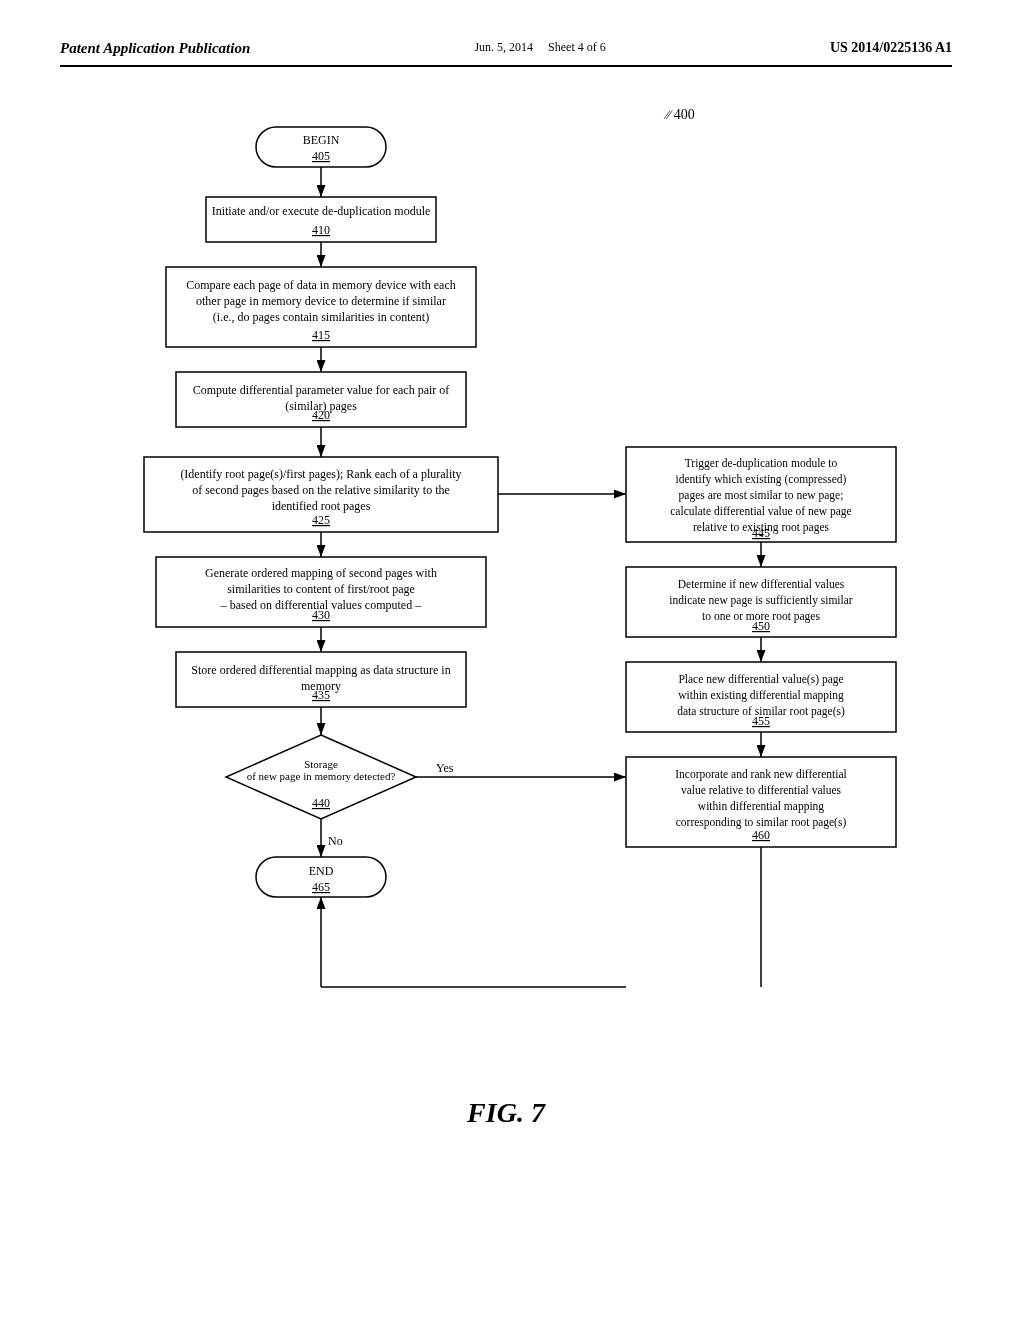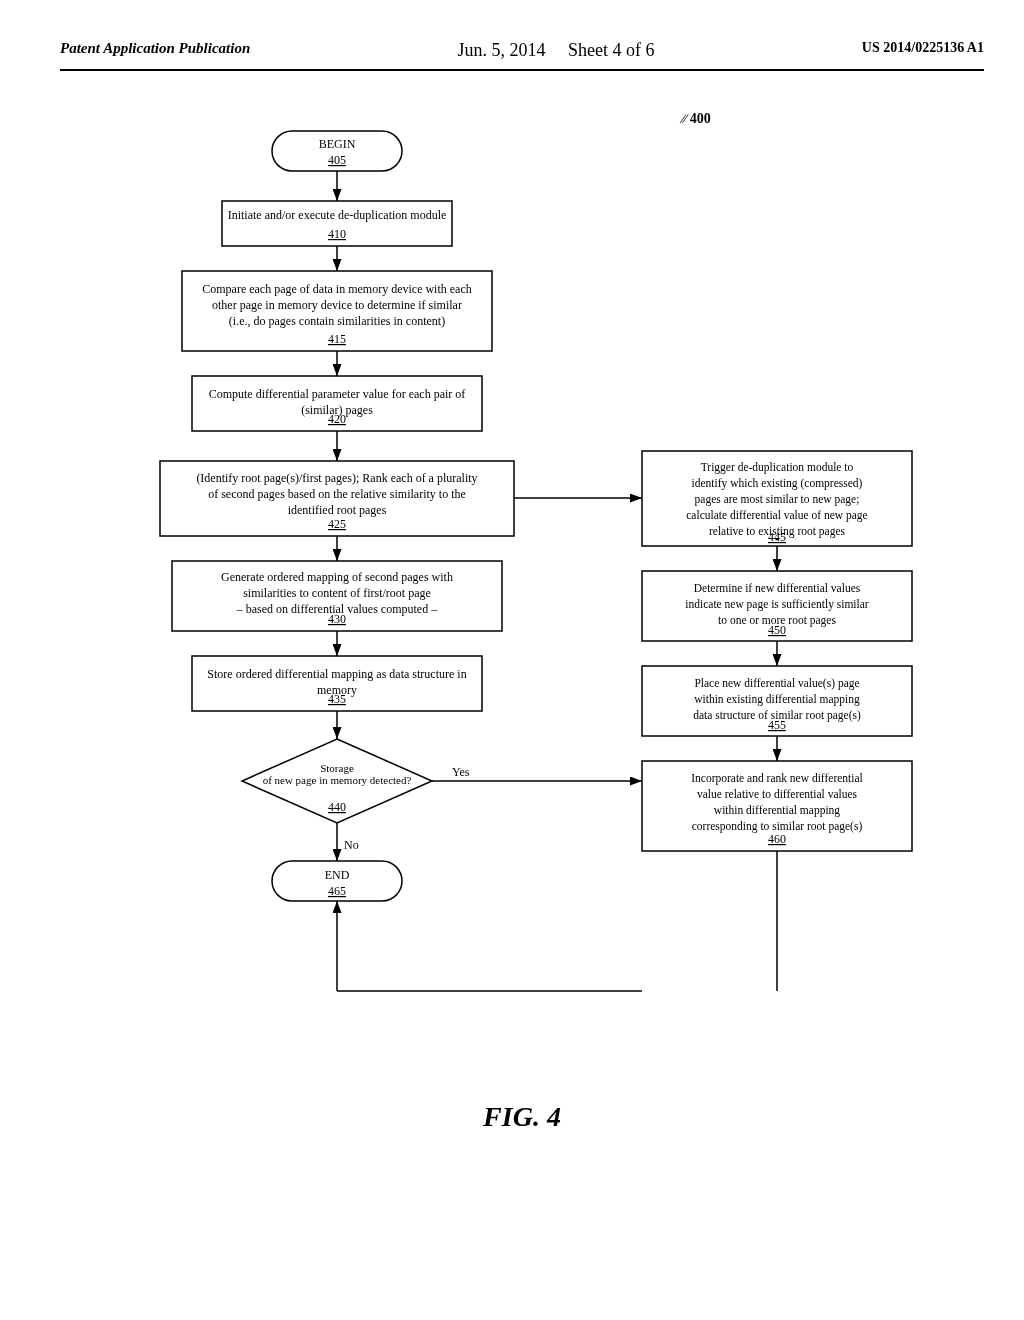--- a/index.html
+++ b/index.html
@@ -9,40 +9,40 @@
       width: 1024px;
       min-height: 1320px;
       position: relative;
       overflow-x: hidden;
     }
 
     .page {
       width: 1024px;
       min-height: 1320px;
       background: #fff;
-      padding: 40px 40px 40px 60px;
+      padding: 40px 72px 40px 60px;
       position: relative;
     }
 
     
     .header {
       display: flex;
       justify-content: space-between;
       align-items: flex-start;
       border-bottom: 2px solid #000;
       padding-bottom: 8px;
       margin-bottom: 30px;
     }
     .header-left {
       font-size: 15px;
       font-weight: bold;
       font-style: italic;
     }
     .header-center {
-      font-size: 18px;
+      font-size: 12px;
       text-align: center;
     }
     .header-right {
       font-size: 14px;
       font-weight: bold;
     }
 
     
     .flowchart {
       position: relative;
@@ -57,21 +57,21 @@
       margin-top: 20px;
       font-size: 28px;
       font-weight: bold;
       font-style: italic;
     }
 
     
     .diag-num {
       position: absolute;
       font-size: 14px;
-      font-weight: bold;
+      font-weight: normal;
     }
   </style>
 </head>
 <body>
 
 <div class="page">
 
   <div class="header">
     <div class="header-left">Patent Application Publication</div>
     <div class="header-center">
@@ -199,15 +199,15 @@
       <defs>
         <marker id="arrowhead" markerWidth="8" markerHeight="6" refX="8" refY="3" orient="auto">
           <polygon points="0 0, 8 3, 0 6" fill="black"></polygon>
         </marker>
       </defs>
 
     </svg>
 
   </div>
 
-  <div class="fig-label">FIG. 4</div>
+  <div class="fig-label">FIG. 7</div>
 
 </div>
 
 </body></html>

